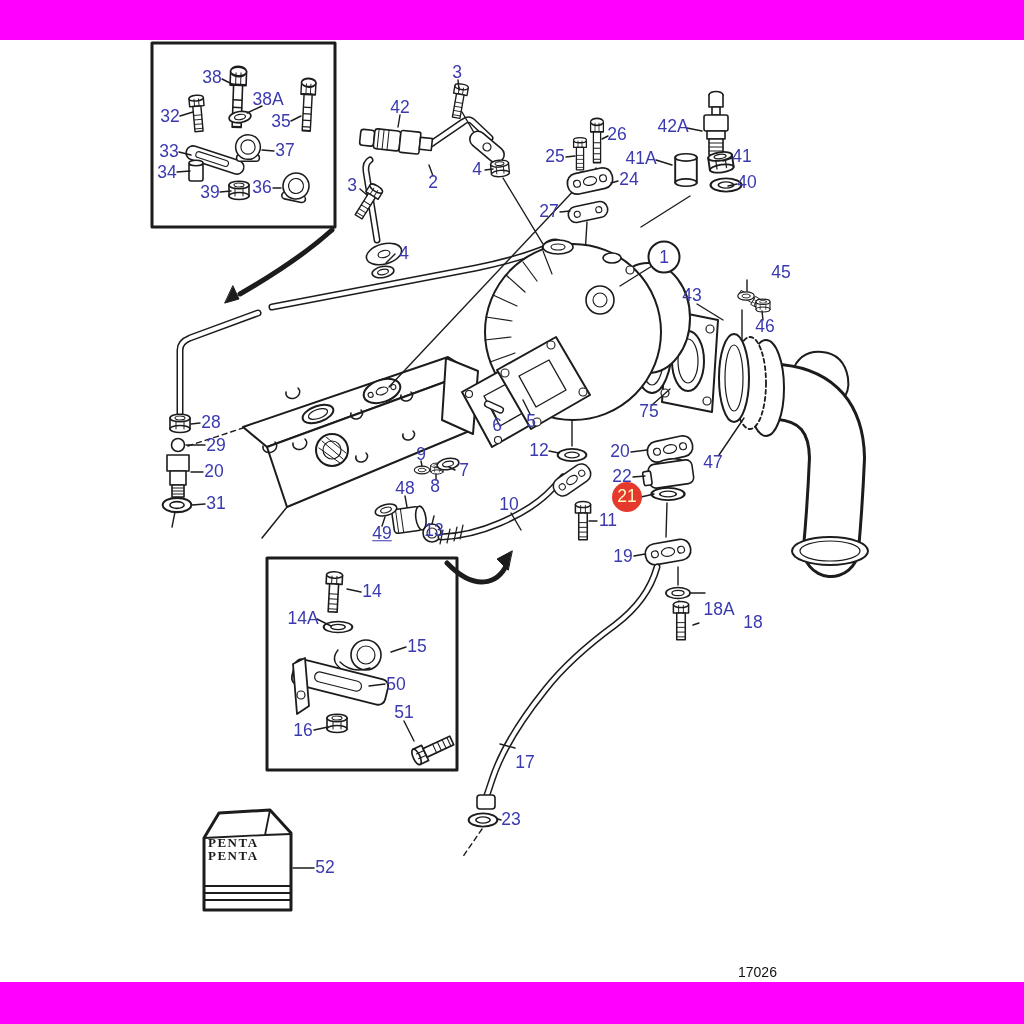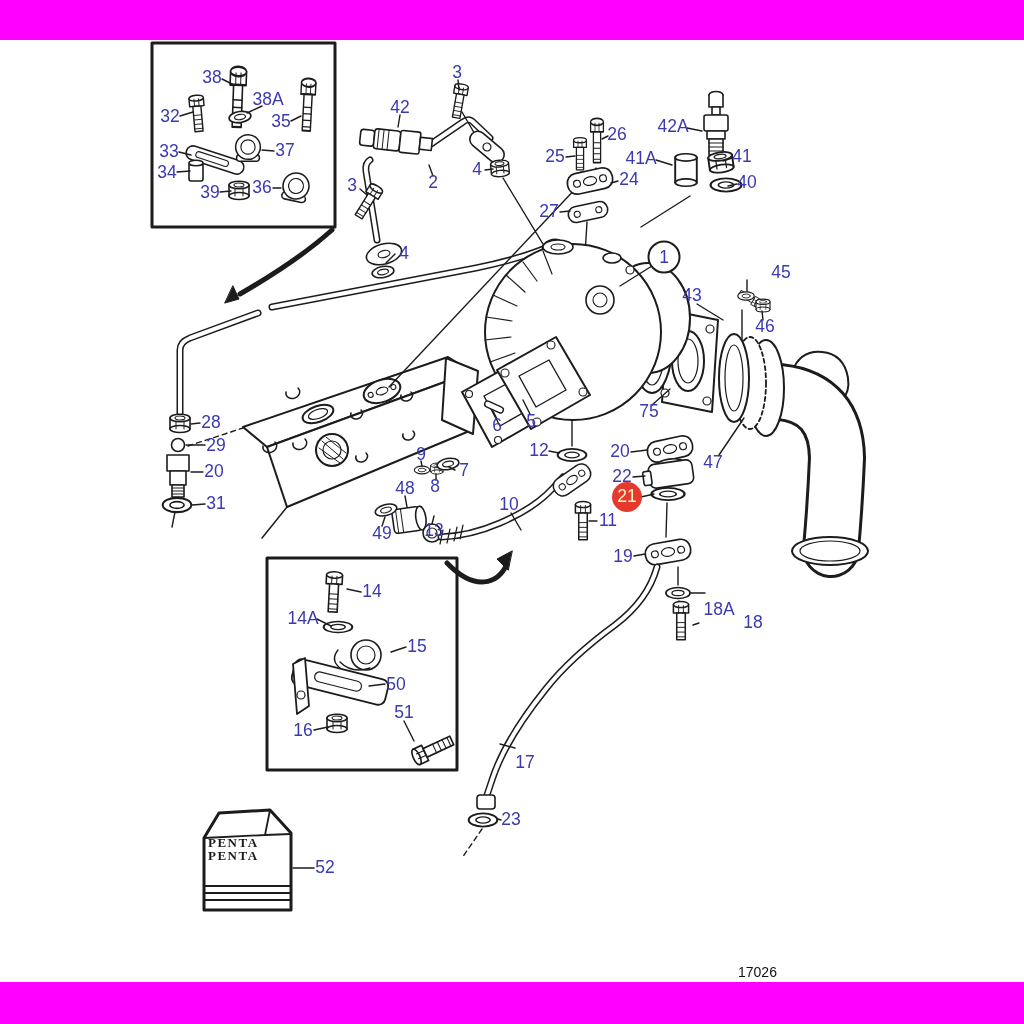--- a/index.html
+++ b/index.html
@@ -385,21 +385,21 @@
       <span class="lbl" style="left: 214px; top: 472px;">20</span>
       <span class="lbl" style="left: 464px; top: 471px;">7</span>
       <span class="lbl" style="left: 622px; top: 477px;">22</span>
       <span class="lbl" style="left: 435px; top: 487px;">8</span>
       <span class="lbl" style="left: 405px; top: 489px;">48</span>
       <span class="lbl highlighted" style="left: 627px; top: 497px;">21</span>
       <span class="lbl" style="left: 216px; top: 504px;">31</span>
       <span class="lbl" style="left: 434px; top: 531px;">13</span>
       <span class="lbl" style="left: 509px; top: 505px;">10</span>
       <span class="lbl" style="left: 608px; top: 521px;">11</span>
-      <span class="lbl" style="left: 382px; top: 534px;">49</span>
+      <span class="lbl" style="left: 382px; top: 534px; text-decoration: underline;">49</span>
       <span class="lbl" style="left: 623px; top: 557px;">19</span>
       <span class="lbl" style="left: 719px; top: 610px;">18A</span>
       <span class="lbl" style="left: 710px; top: 623px; margin-left: 43px;">18</span>
       <span class="lbl" style="left: 372px; top: 592px;">14</span>
       <span class="lbl" style="left: 303px; top: 619px;">14A</span>
       <span class="lbl" style="left: 417px; top: 647px;">15</span>
       <span class="lbl" style="left: 396px; top: 685px;">50</span>
       <span class="lbl" style="left: 404px; top: 713px;">51</span>
       <span class="lbl" style="left: 303px; top: 731px;">16</span>
       <span class="lbl" style="left: 525px; top: 748px; margin-top: 15px;">17</span>

